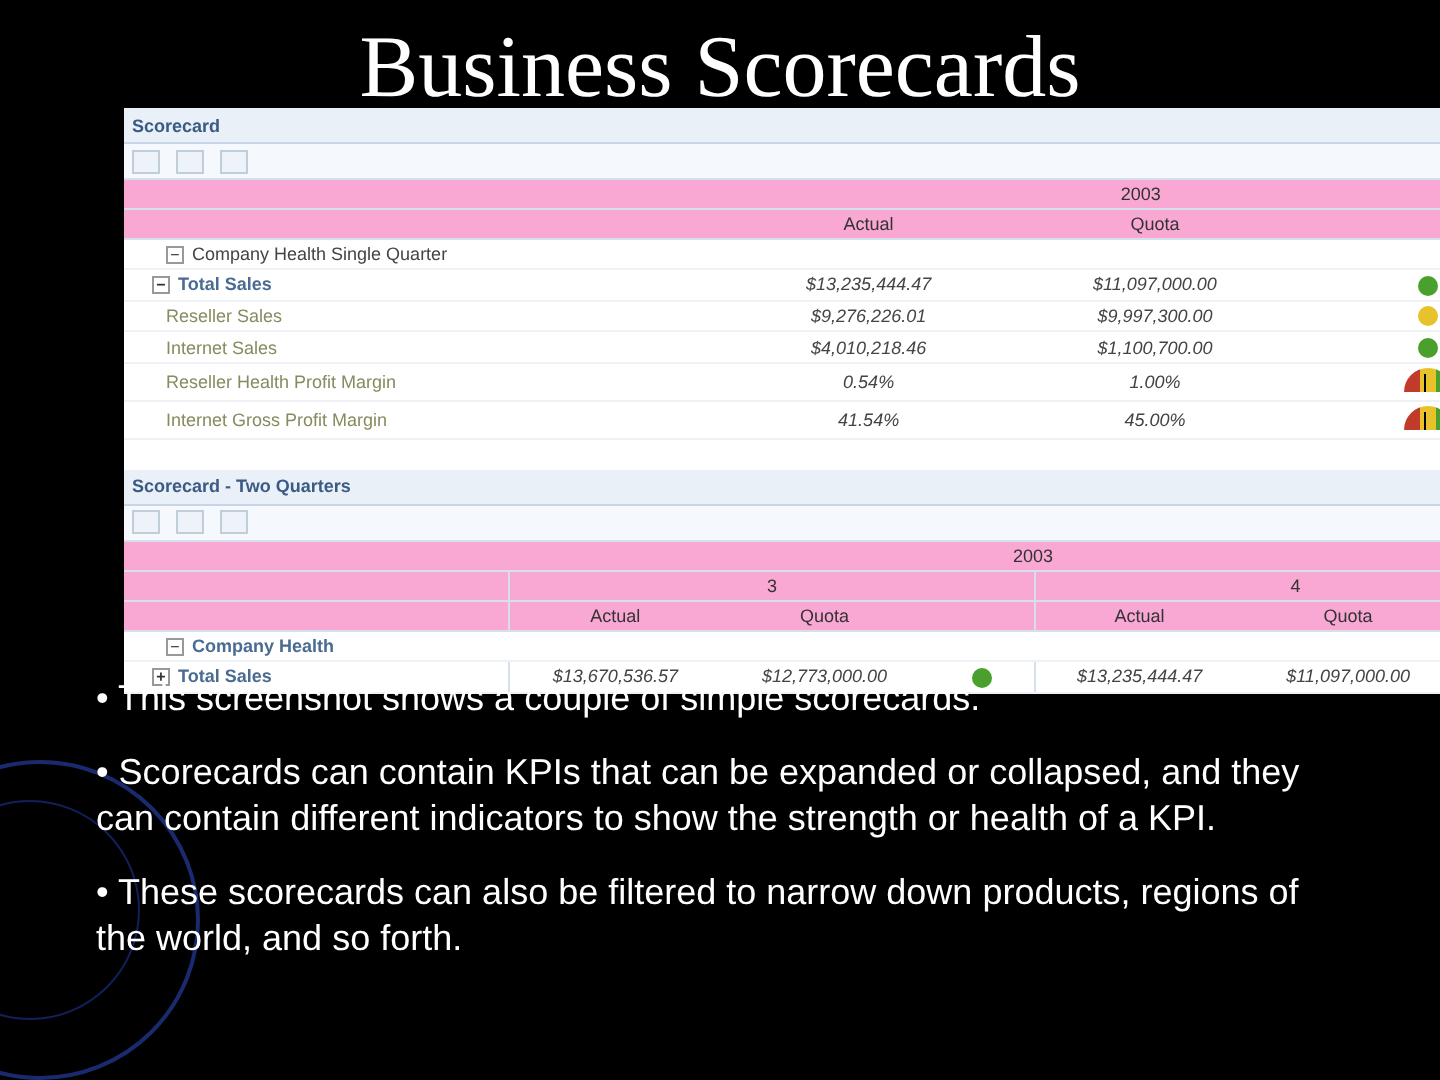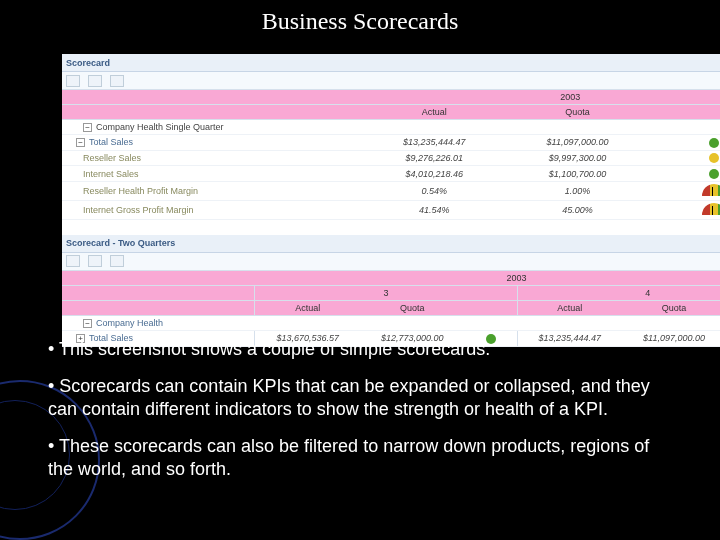--- a/index.html
+++ b/index.html
@@ -25,21 +25,21 @@
     position: absolute;
     left: -40px;
     top: 400px;
     width: 110px;
     height: 110px;
     border: 1px solid #12205a;
     border-radius: 50%;
   }
   .title {
     text-align: center;
-    font-size: 24px;
+    font-size: 44px;
     font-family: "Times New Roman", serif;
     color: #fff;
     padding-top: 8px;
     padding-bottom: 4px;
     width: 100%;
   }
   .shot {
     position: absolute;
     left: 62px;
     top: 54px;
@@ -92,21 +92,21 @@
     text-align: center;
   }
   table.sc td {
     border-bottom: 1px solid #eef2f7;
     padding: 2px 21px;
     white-space: nowrap;
   }
   .rowlabel { text-align: left; }
   .num { text-align: center; padding-right: 6px; font-style: italic; }
   .ind { width: 24px; text-align: center; }
-  .group { color: #4a6c92; font-weight: normal; }
+  .group { color: #4a6c92; font-weight: bold; }
   .sub { padding-left: 26px; color: #888a5f; }
   .exp {
     display: inline-block;
     width: 9px;
     height: 9px;
     border: 1px solid #999;
     line-height: 7px;
     text-align: center;
     font-size: 8px;
     color: #333;

